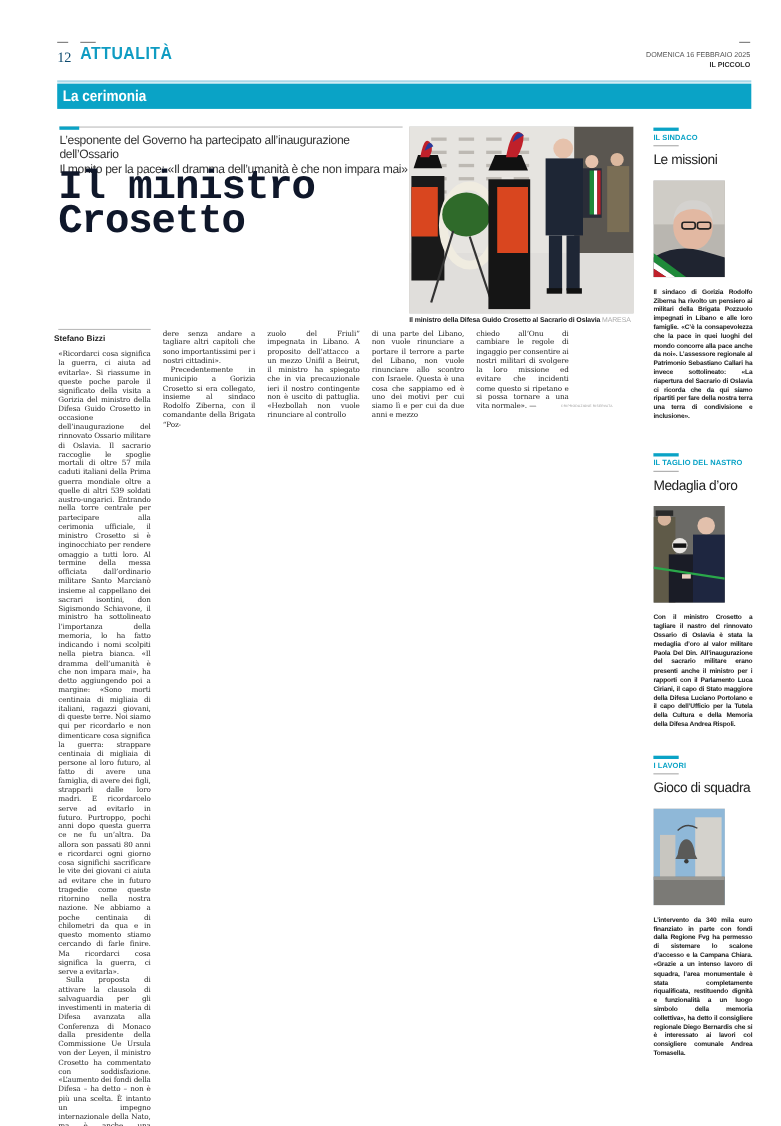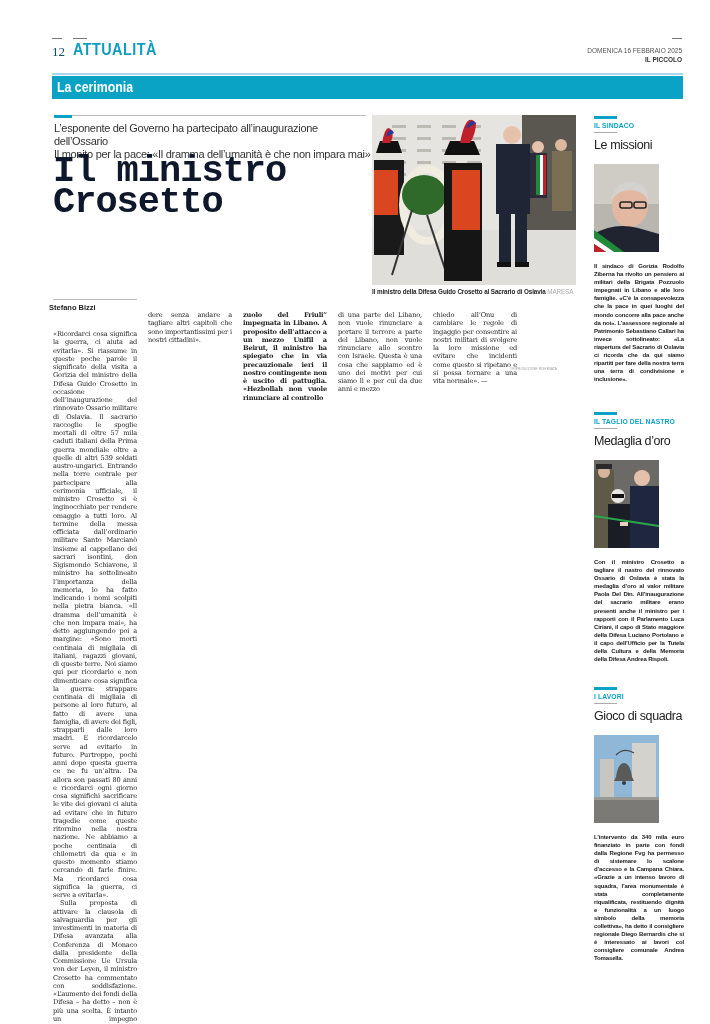--- a/index.html
+++ b/index.html
@@ -23,26 +23,26 @@
   .kicker { position: absolute; left: 54px; top: 122px; width: 320px; font-family: "Liberation Sans", sans-serif; font-size: 11px; line-height: 13px; color: #333; letter-spacing: -0.3px; }
   .headline { position: absolute; left: 53px; top: 156px; width: 315px; font-family: Liberation Mono, monospace; font-weight: bold; font-size: 37px; line-height: 31px; letter-spacing: -1px; color: #0f172a; }
 
   .photo-main { position: absolute; left: 372px; top: 115px; width: 204px; height: 170px; overflow: hidden; background: #cfcfcd; }
   .caption-main { position: absolute; left: 372px; top: 288px; width: 210px; font-family: "Liberation Sans", sans-serif; font-size: 6.3px; color: #222; font-weight: bold; letter-spacing: -0.1px; }
   .caption-main .credit { color: #aaa; font-weight: normal; }
 
   .author-rule { position: absolute; left: 53px; top: 299px; width: 84px; height: 1px; background: #bbb; }
   .author { position: absolute; left: 49px; top: 303px; font-family: "Liberation Sans", sans-serif; font-weight: bold; font-size: 7.5px; color: #222; }
 
-  .col { position: absolute; font-family: "DejaVu Serif", serif; font-size: 6.6px; line-height: 8.25px; color: #222; text-align: justify; hyphens: manual; letter-spacing: -0.15px; margin-top: 12px; }
+  .col { position: absolute; font-family: "DejaVu Serif", serif; font-size: 6.6px; line-height: 8.25px; color: #222; text-align: justify; hyphens: manual; letter-spacing: -0.15px; }
   .col p { text-indent: 0; }
   .col p + p { text-indent: 7px; }
   .col1 { left: 53px; top: 318px; width: 84px; }
   .col2 { left: 148px; top: 299px; width: 84px; }
-  .col3 { left: 243px; top: 299px; width: 84px; font-weight: bold; }
+  .col3 { left: 243px; top: 299px; width: 84px; }
   .col4 { left: 338px; top: 299px; width: 84px; }
   .col5 { left: 433px; top: 299px; width: 84px; }
   .copyright { position: absolute; left: 510px; top: 367px; font-family: "Liberation Sans", sans-serif; font-size: 3px; color: #999; letter-spacing: 0.2px; }
 
   .side { position: absolute; left: 594px; width: 90px; }
   .side-accent { width: 23px; height: 3px; background: #0aa3c6; }
   .side-tag { margin-top: 3px; font-family: "Liberation Sans", sans-serif; font-weight: bold; font-size: 6.8px; color: #0aa3c6; letter-spacing: 0.1px; }
   .side-rule { margin-top: 3px; width: 23px; height: 1px; background: #aaa; }
   .side-title { margin-top: 5px; font-family: Liberation Sans, sans-serif; font-size: 12.5px; color: #222; letter-spacing: -0.4px; }
   .side-photo { margin-top: 12px; width: 65px; height: 88px; overflow: hidden; background: #ccc; }
@@ -147,20 +147,21 @@
 
 <div class="author-rule"></div>
 <div class="author">Stefano Bizzi</div>
 
 <div class="col col1">
   <p>«Ricordarci cosa significa la guerra, ci aiuta ad evitarla». Si riassume in queste poche parole il significato della visita a Gorizia del ministro della Difesa Guido Crosetto in occasione dell’inaugurazione del rinnovato Ossario militare di Oslavia. Il sacrario raccoglie le spoglie mortali di oltre 57 mila caduti italiani della Prima guerra mondiale oltre a quelle di altri 539 soldati austro-ungarici. Entrando nella torre centrale per partecipare alla cerimonia ufficiale, il ministro Crosetto si è inginocchiato per rendere omaggio a tutti loro. Al termine della messa officiata dall’ordinario militare Santo Marcianò insieme al cappellano dei sacrari isontini, don Sigismondo Schiavone, il ministro ha sottolineato l’importanza della memoria, lo ha fatto indicando i nomi scolpiti nella pietra bianca. «Il dramma dell’umanità è che non impara mai», ha detto aggiungendo poi a margine: «Sono morti centinaia di migliaia di italiani, ragazzi giovani, di queste terre. Noi siamo qui per ricordarlo e non dimenticare cosa significa la guerra: strappare centinaia di migliaia di persone al loro futuro, al fatto di avere una famiglia, di avere dei figli, strapparli dalle loro madri. E ricordarcelo serve ad evitarlo in futuro. Purtroppo, pochi anni dopo questa guerra ce ne fu un’altra. Da allora son passati 80 anni e ricordarci ogni giorno cosa significhi sacrificare le vite dei giovani ci aiuta ad evitare che in futuro tragedie come queste ritornino nella nostra nazione. Ne abbiamo a poche centinaia di chilometri da qua e in questo momento stiamo cercando di farle finire. Ma ricordarci cosa significa la guerra, ci serve a evitarla».</p>
   <p>Sulla proposta di attivare la clausola di salvaguardia per gli investimenti in materia di Difesa avanzata alla Conferenza di Monaco dalla presidente della Commissione Ue Ursula von der Leyen, il ministro Crosetto ha commentato con soddisfazione. «L’aumento dei fondi della Difesa – ha detto – non è più una scelta. È intanto un impegno internazionale della Nato, ma è anche una necessità, visti i tempi in cui viviamo, per difendere il nostro Paese e per essere pronti a ogni tipo di evenienza. La decisione di von der Leyen, che io chiedo da due anni e mezzo, ci aiuterà a farlo senza toccare altri aspetti fondamentali per l’Italia. Ci aiuterà a poterci difen-</p>
 </div>
 <div class="col col2">
   <p>dere senza andare a tagliare altri capitoli che sono importantissimi per i nostri cittadini».</p>
+  <p>Precedentemente in municipio a Gorizia Crosetto si era collegato, insieme al sindaco Rodolfo Ziberna, con il comandante della Brigata “Poz-</p>
 </div>
 <div class="col col3">
   <p>zuolo del Friuli” impegnata in Libano. A proposito dell’attacco a un mezzo Unifil a Beirut, il ministro ha spiegato che in via precauzionale ieri il nostro contingente non è uscito di pattuglia. «Hezbollah non vuole rinunciare al controllo</p>
 </div>
 <div class="col col4">
   <p>di una parte del Libano, non vuole rinunciare a portare il terrore a parte del Libano, non vuole rinunciare allo scontro con Israele. Questa è una cosa che sappiamo ed è uno dei motivi per cui siamo lì e per cui da due anni e mezzo</p>
 </div>
 <div class="col col5">
   <p>chiedo all’Onu di cambiare le regole di ingaggio per consentire ai nostri militari di svolgere la loro missione ed evitare che incidenti come questo si ripetano e si possa tornare a una vita normale». —</p>
 </div>

